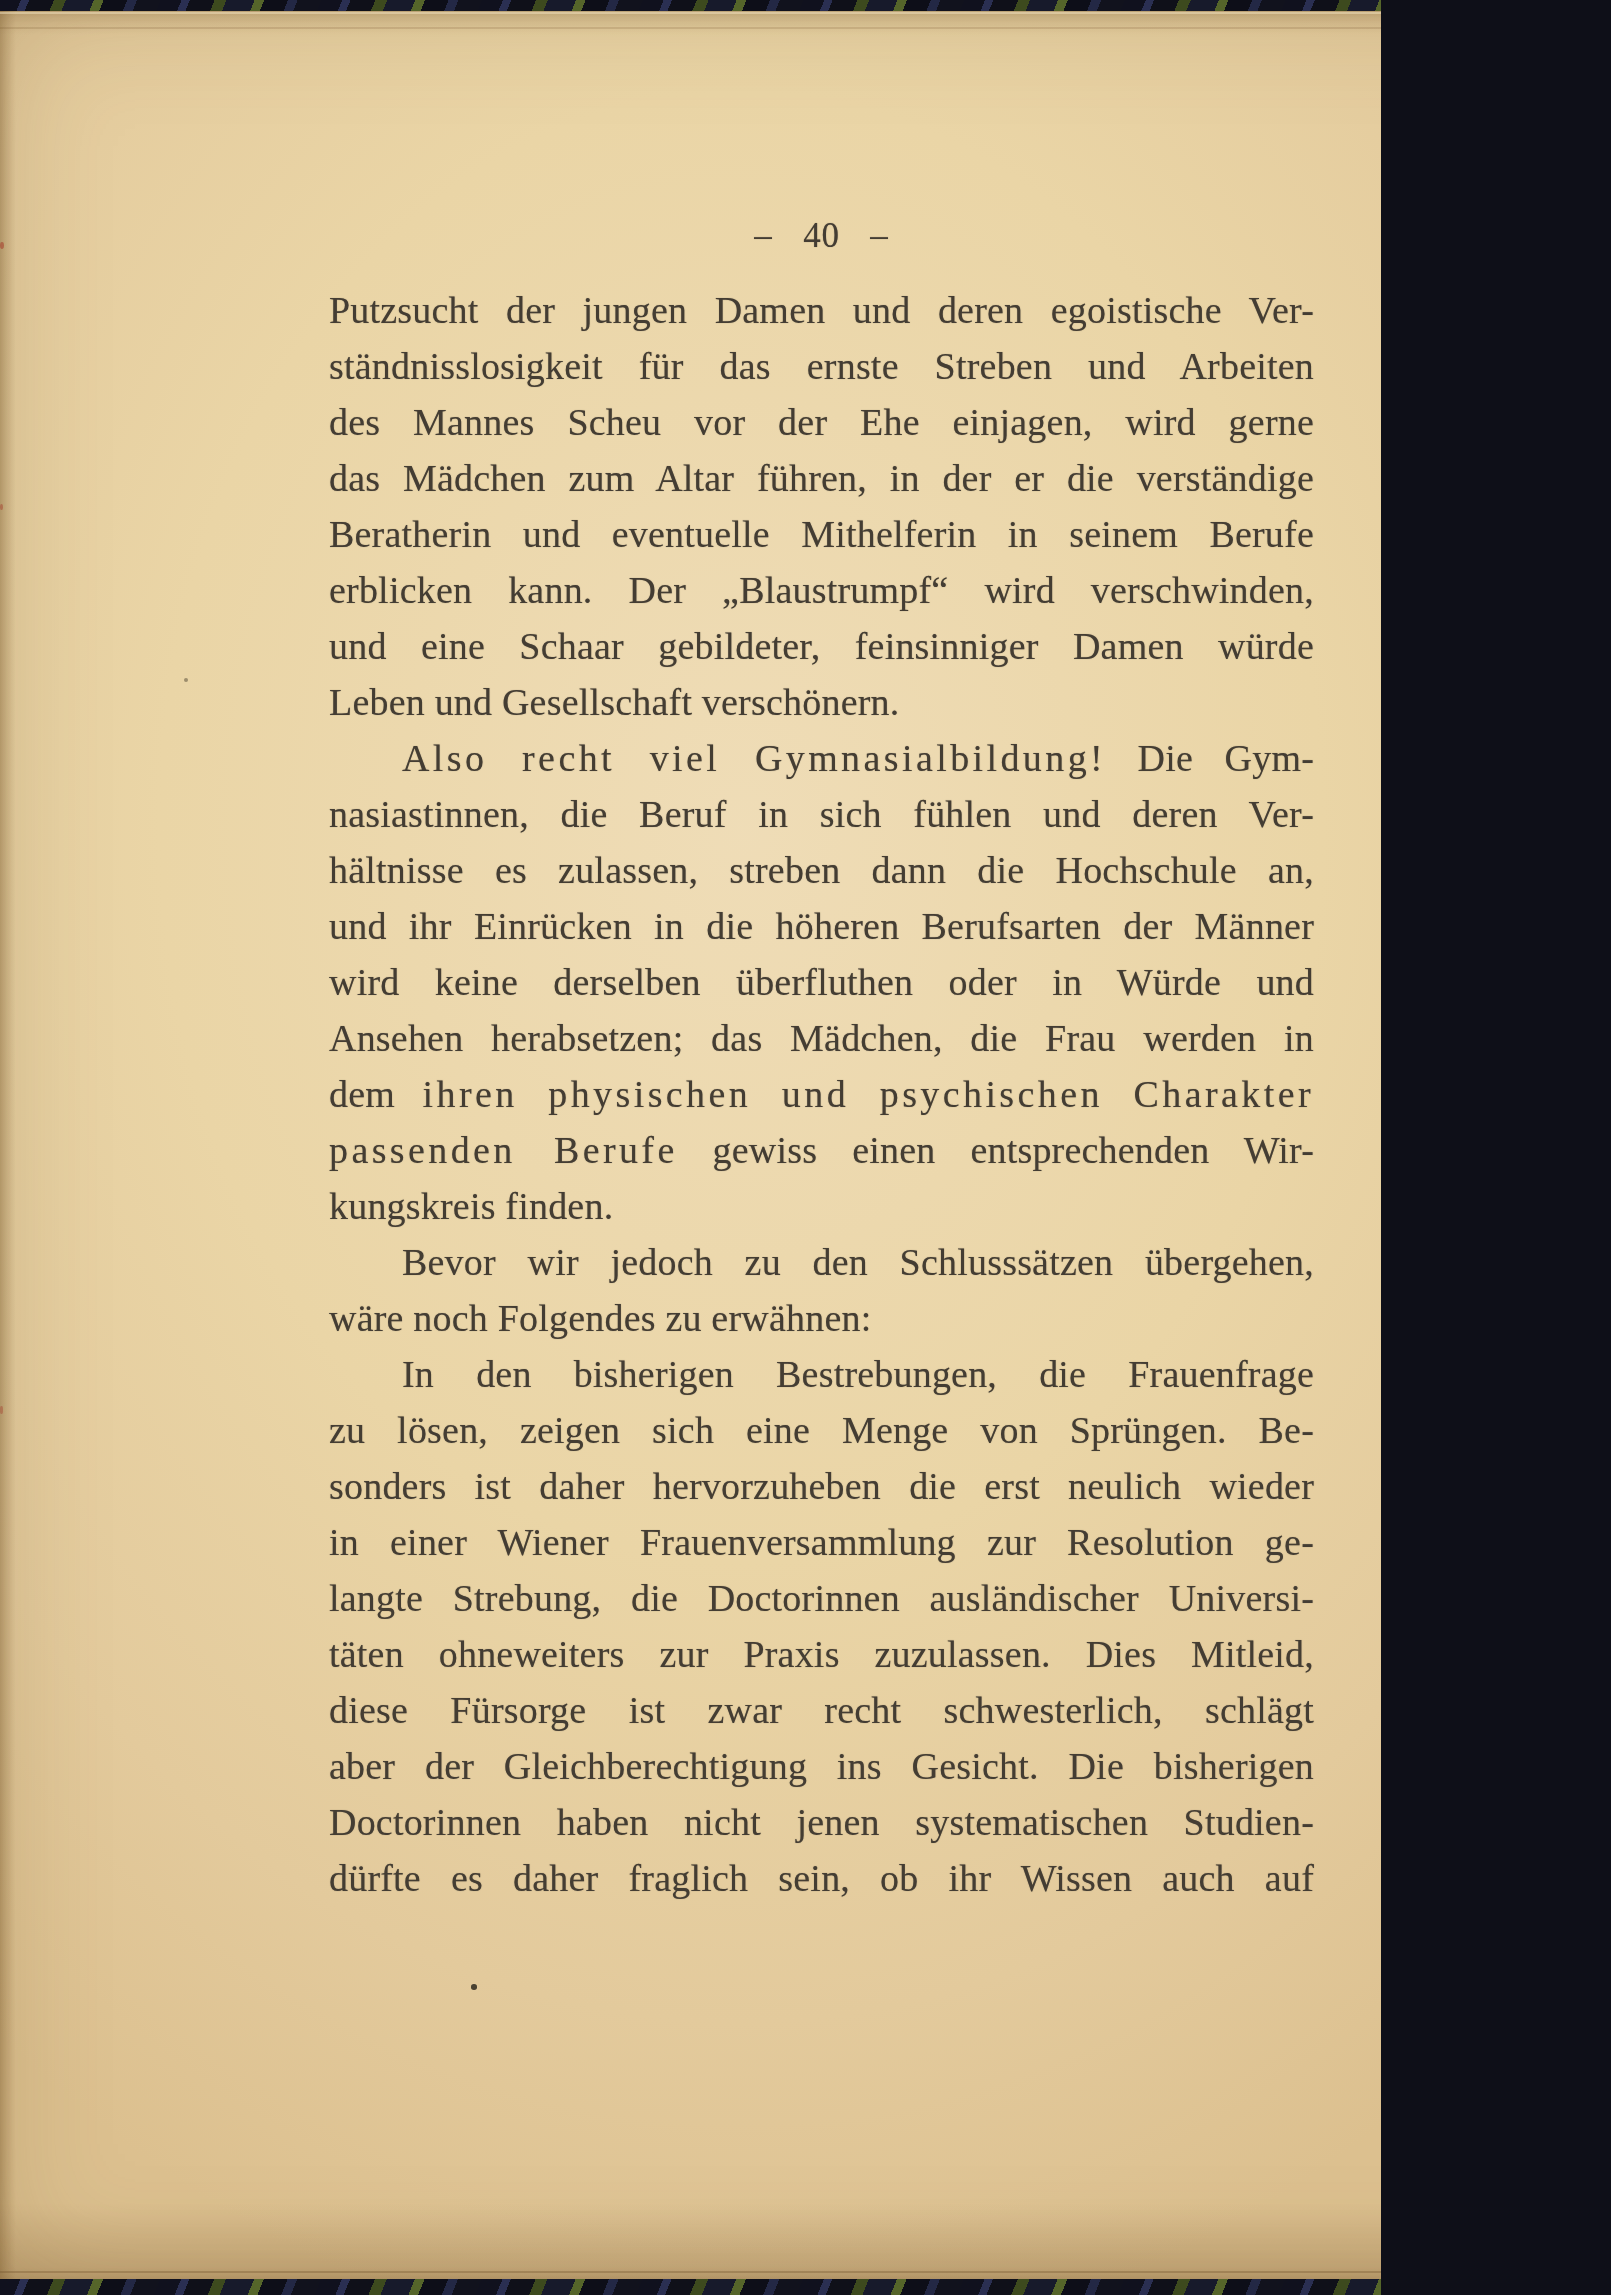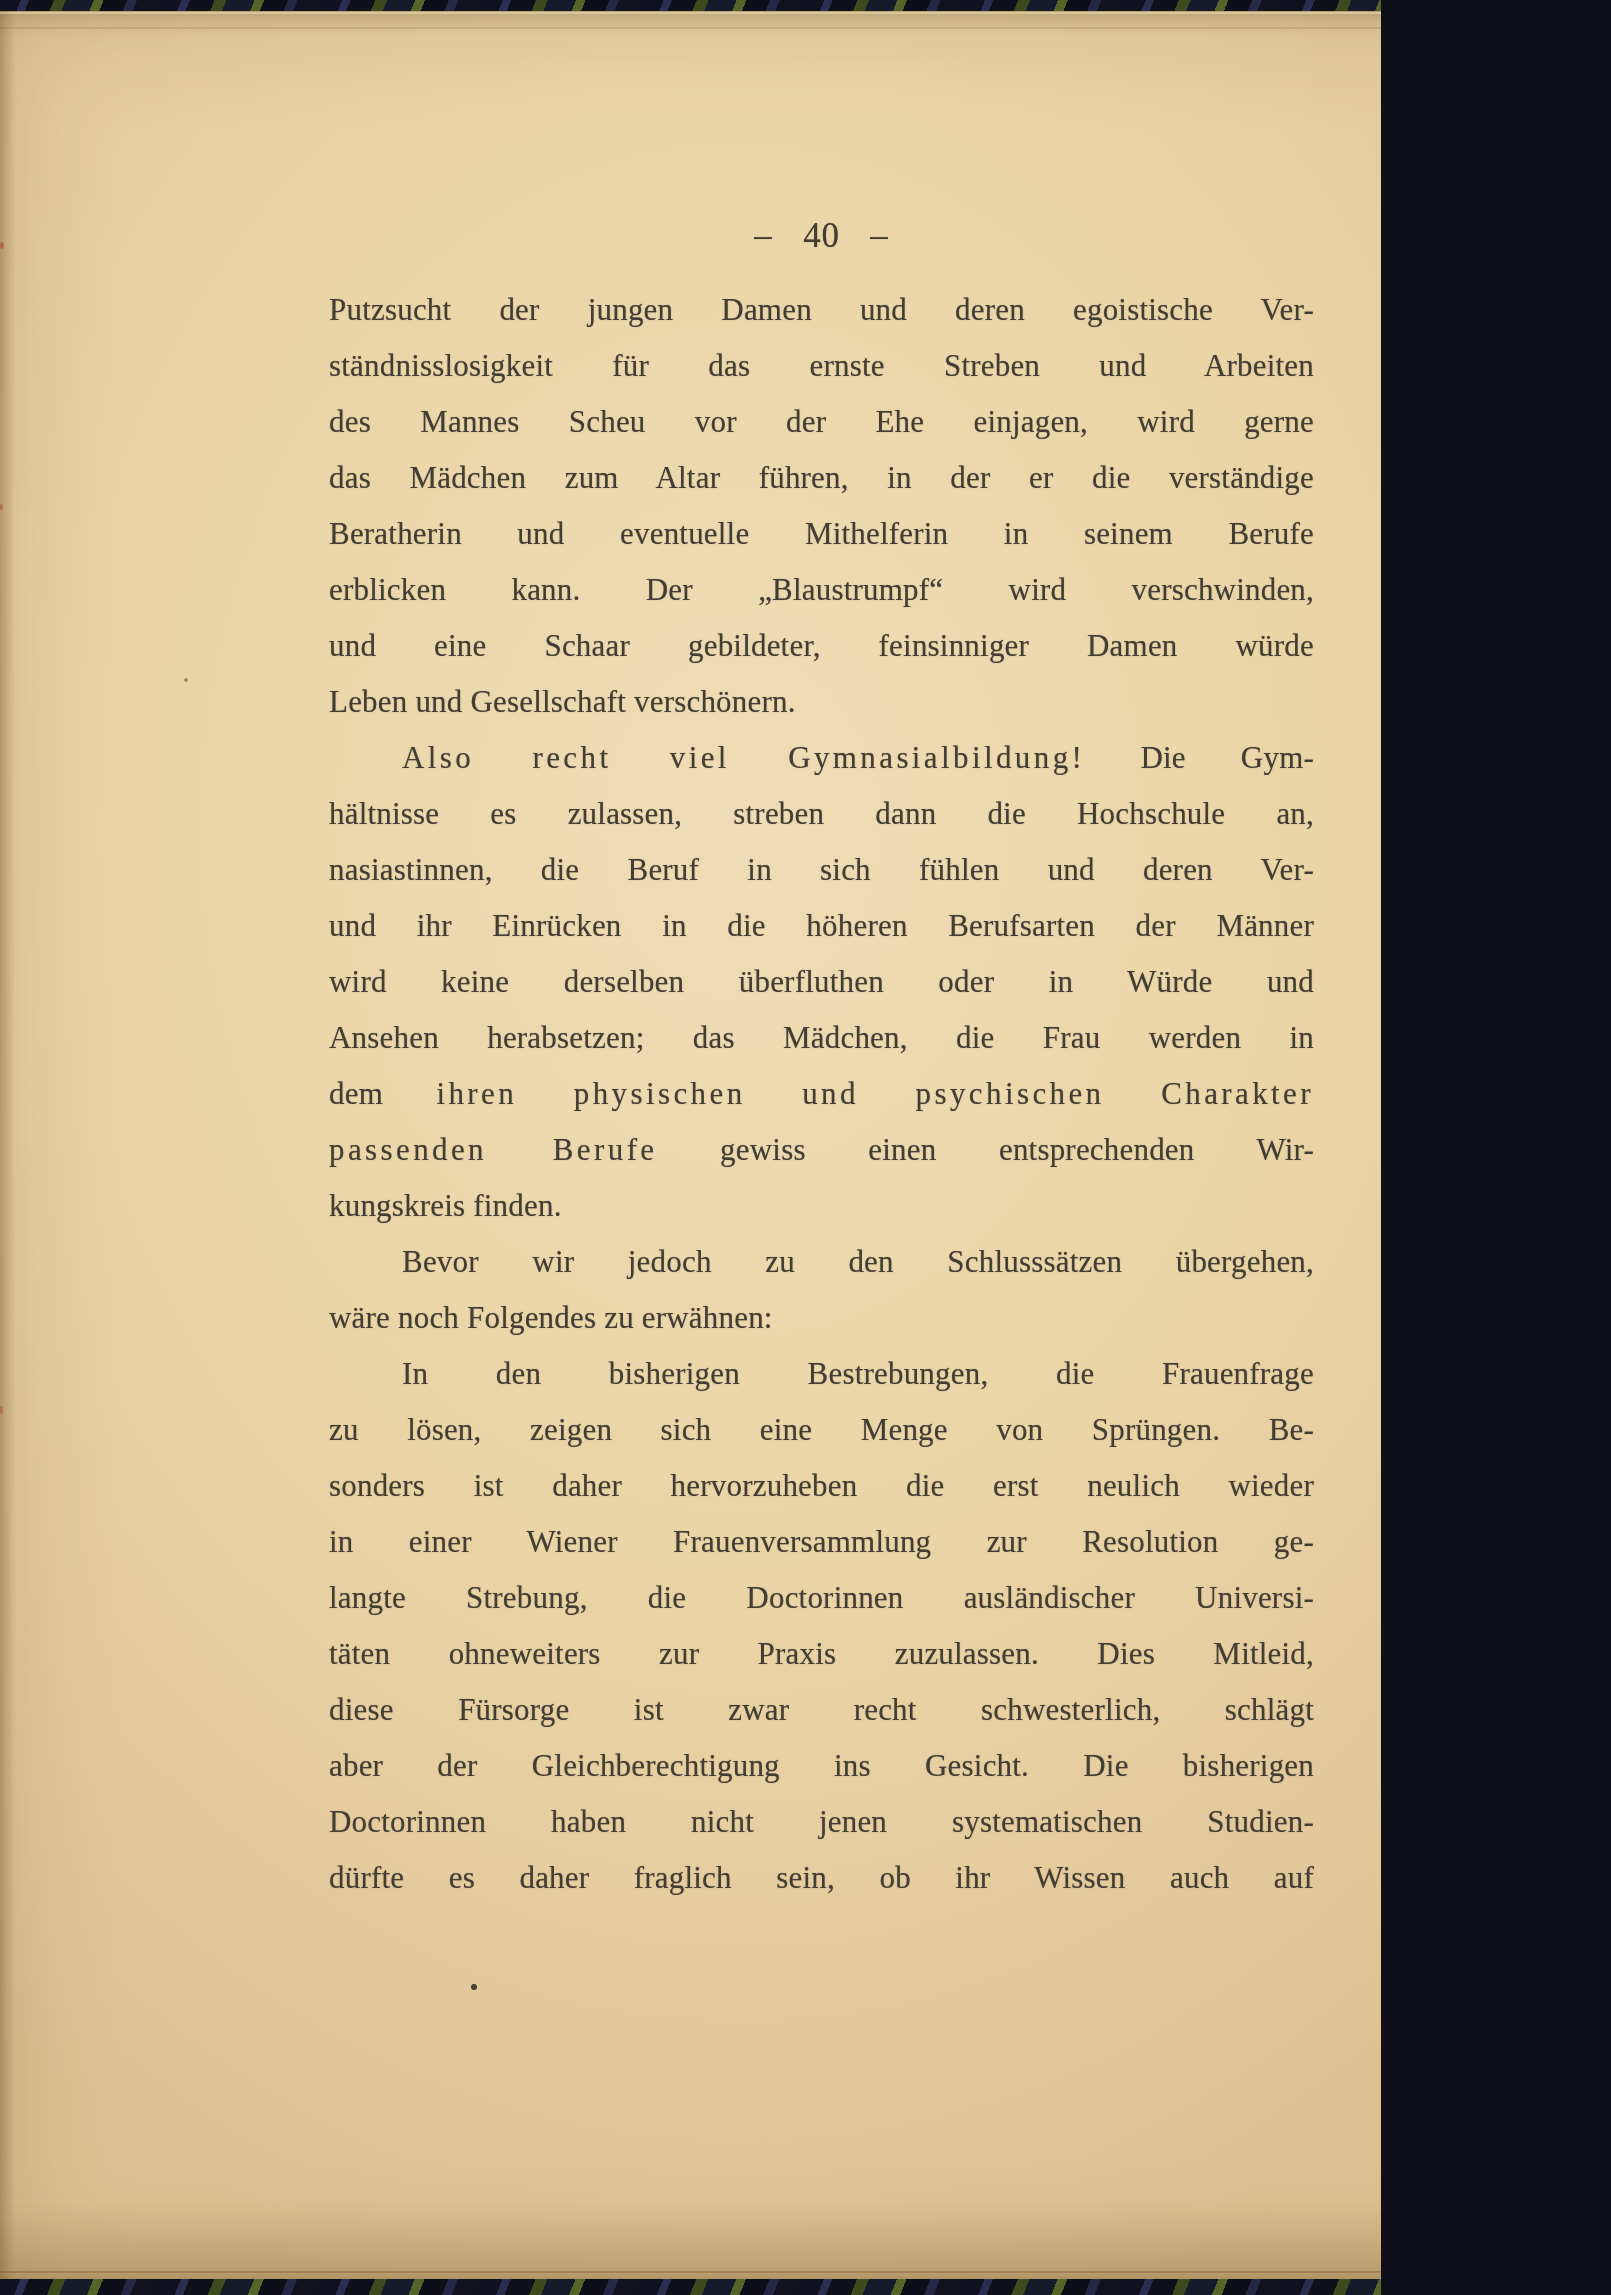--- a/index.html
+++ b/index.html
@@ -47,21 +47,21 @@
   
   .page-header{
     position:absolute;left:329px;top:208px;width:985px;
     text-align:center;font-size:35px;line-height:56px;color:var(--ink);
     word-spacing:21px;letter-spacing:0.8px;
     text-shadow:0 0 1px rgba(68,61,51,.55);
   }
   
   .text-block{
     position:absolute;left:329px;top:282px;width:985px;
-    font-size:31px;line-height:56px;color:var(--ink);
+    font-size:38px;line-height:56px;color:var(--ink);
     letter-spacing:0.2px;
     text-shadow:0 0 1px rgba(68,61,51,.5);
   }
   .text-block .line{text-align:justify;text-align-last:justify;}
   .text-block .line.par-end{text-align-last:left;}
   .text-block .line.indent{padding-left:73px;}
   .text-block .sperr{letter-spacing:3.4px;margin-top:15px;}
   
   .crease{position:absolute;background:rgba(148,113,60,.45);box-shadow:1.2px 0 1.6px rgba(252,240,205,.4);}
   .crease-band{
@@ -91,22 +91,22 @@
   <div class="text-block">
       <div class="line"><span>Putzsucht der jungen Damen und deren egoistische Ver-</span></div>
       <div class="line"><span>ständnisslosigkeit für das ernste Streben und Arbeiten</span></div>
       <div class="line"><span>des Mannes Scheu vor der Ehe einjagen, wird gerne</span></div>
       <div class="line"><span>das Mädchen zum Altar führen, in der er die verständige</span></div>
       <div class="line"><span>Beratherin und eventuelle Mithelferin in seinem Berufe</span></div>
       <div class="line"><span>erblicken kann. Der „Blaustrumpf“ wird verschwinden,</span></div>
       <div class="line"><span>und eine Schaar gebildeter, feinsinniger Damen würde</span></div>
       <div class="line par-end"><span>Leben und Gesellschaft verschönern.</span></div>
       <div class="line indent"><span class="sperr">Also recht viel Gymnasialbildung!</span><span> Die Gym-</span></div>
+      <div class="line"><span>nasiastinnen, die Beruf in sich fühlen und deren Ver-</span></div>
       <div class="line"><span>hältnisse es zulassen, streben dann die Hochschule an,</span></div>
-      <div class="line"><span>nasiastinnen, die Beruf in sich fühlen und deren Ver-</span></div>
       <div class="line"><span>und ihr Einrücken in die höheren Berufsarten der Männer</span></div>
       <div class="line"><span>wird keine derselben überfluthen oder in Würde und</span></div>
       <div class="line"><span>Ansehen herabsetzen; das Mädchen, die Frau werden in</span></div>
       <div class="line"><span>dem </span><span class="sperr">ihren physischen und psychischen Charakter</span></div>
       <div class="line"><span class="sperr">passenden Berufe</span><span> gewiss einen entsprechenden Wir-</span></div>
       <div class="line par-end"><span>kungskreis finden.</span></div>
       <div class="line indent"><span>Bevor wir jedoch zu den Schlusssätzen übergehen,</span></div>
       <div class="line par-end"><span>wäre noch Folgendes zu erwähnen:</span></div>
       <div class="line indent"><span>In den bisherigen Bestrebungen, die Frauenfrage</span></div>
       <div class="line"><span>zu lösen, zeigen sich eine Menge von Sprüngen. Be-</span></div>

